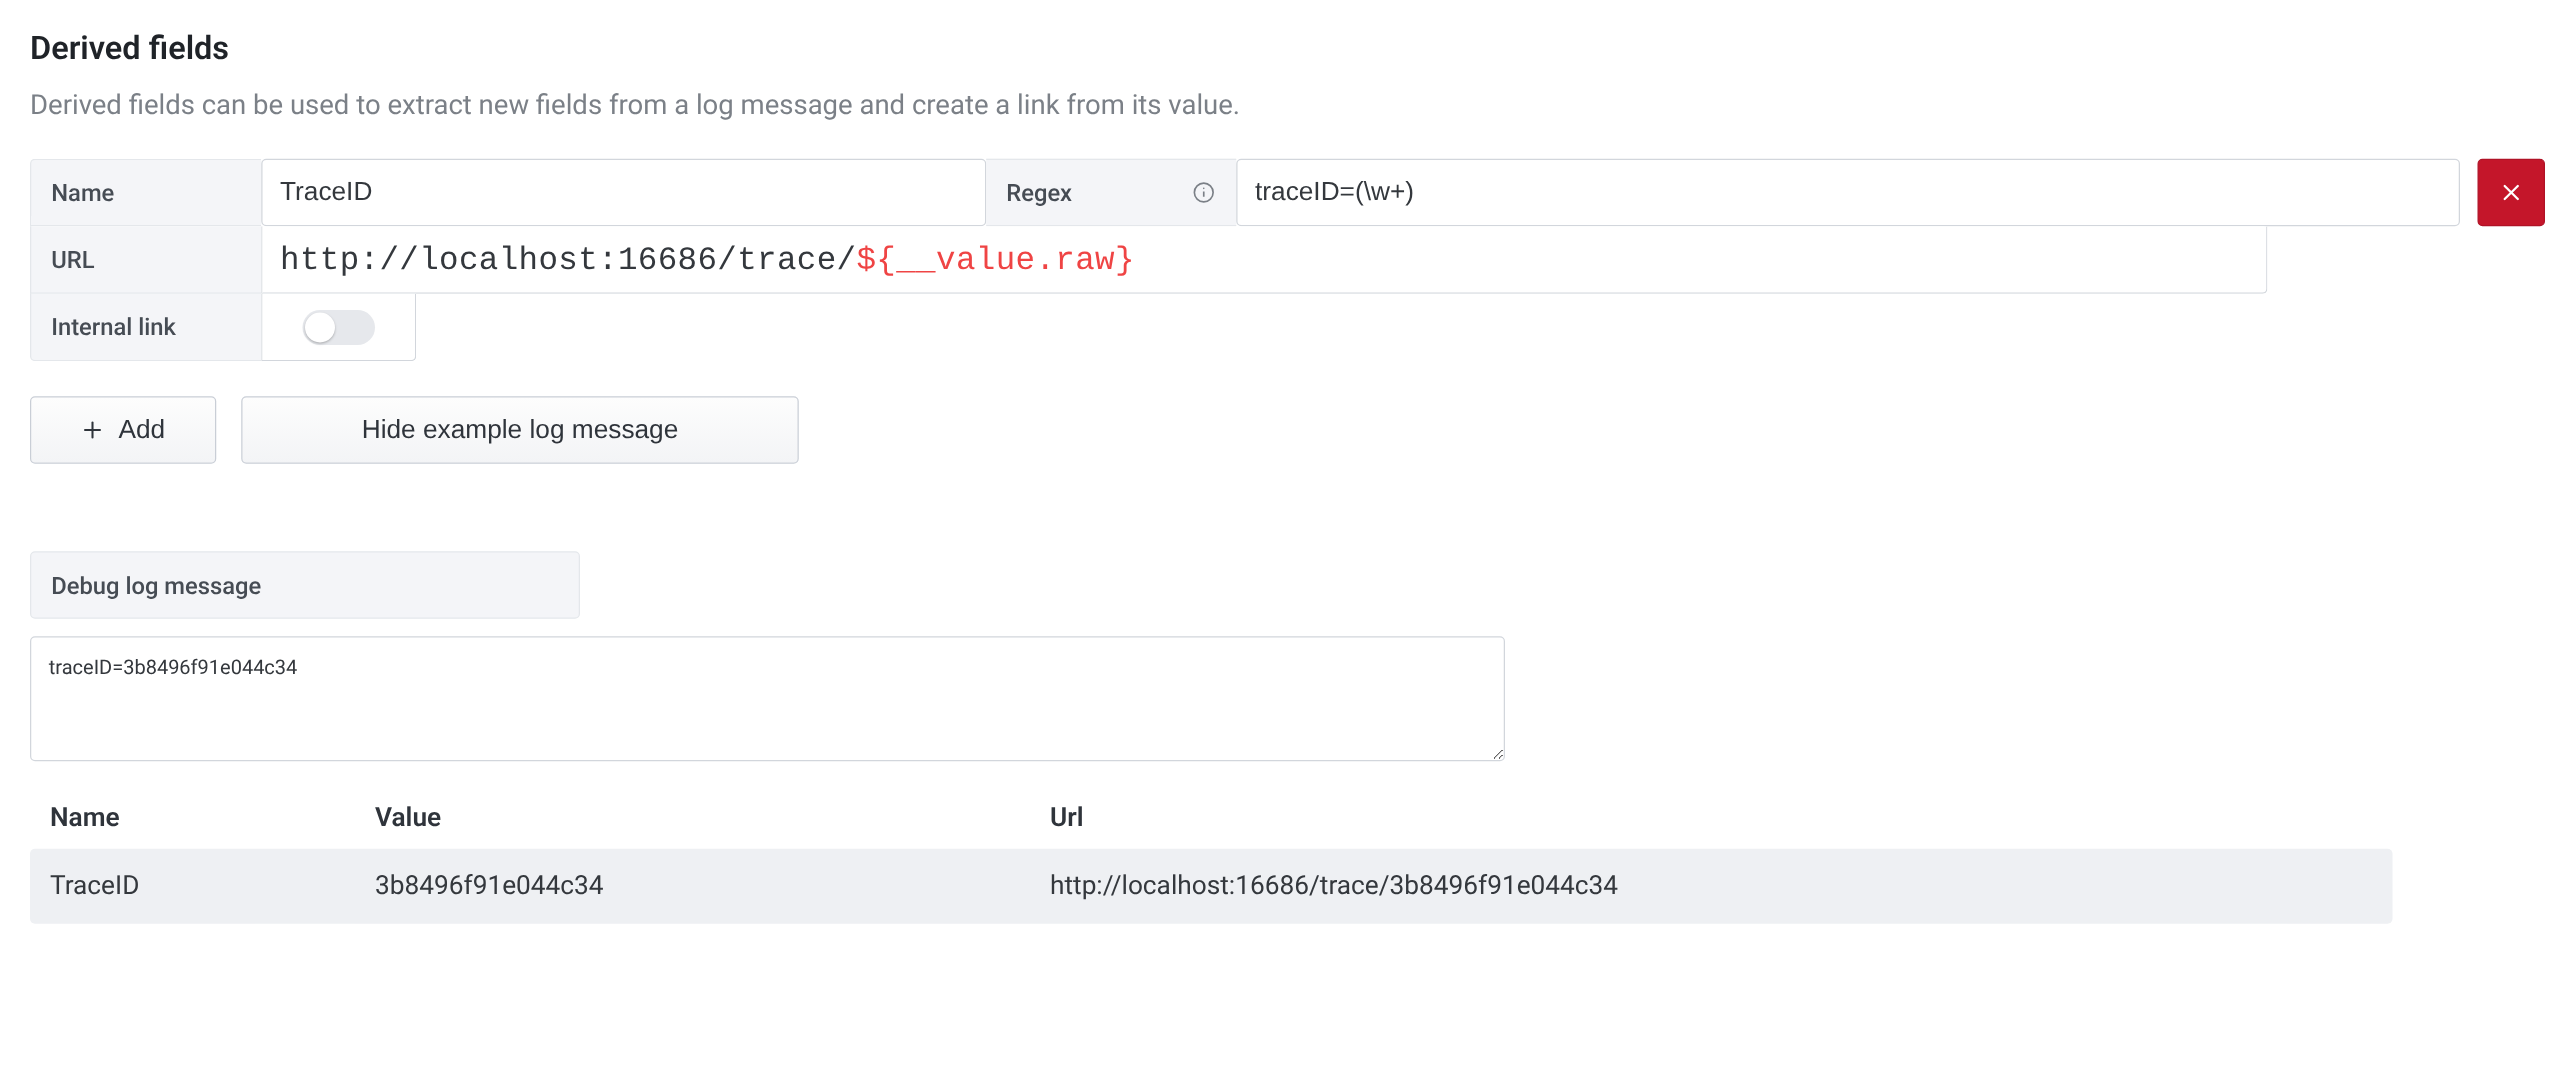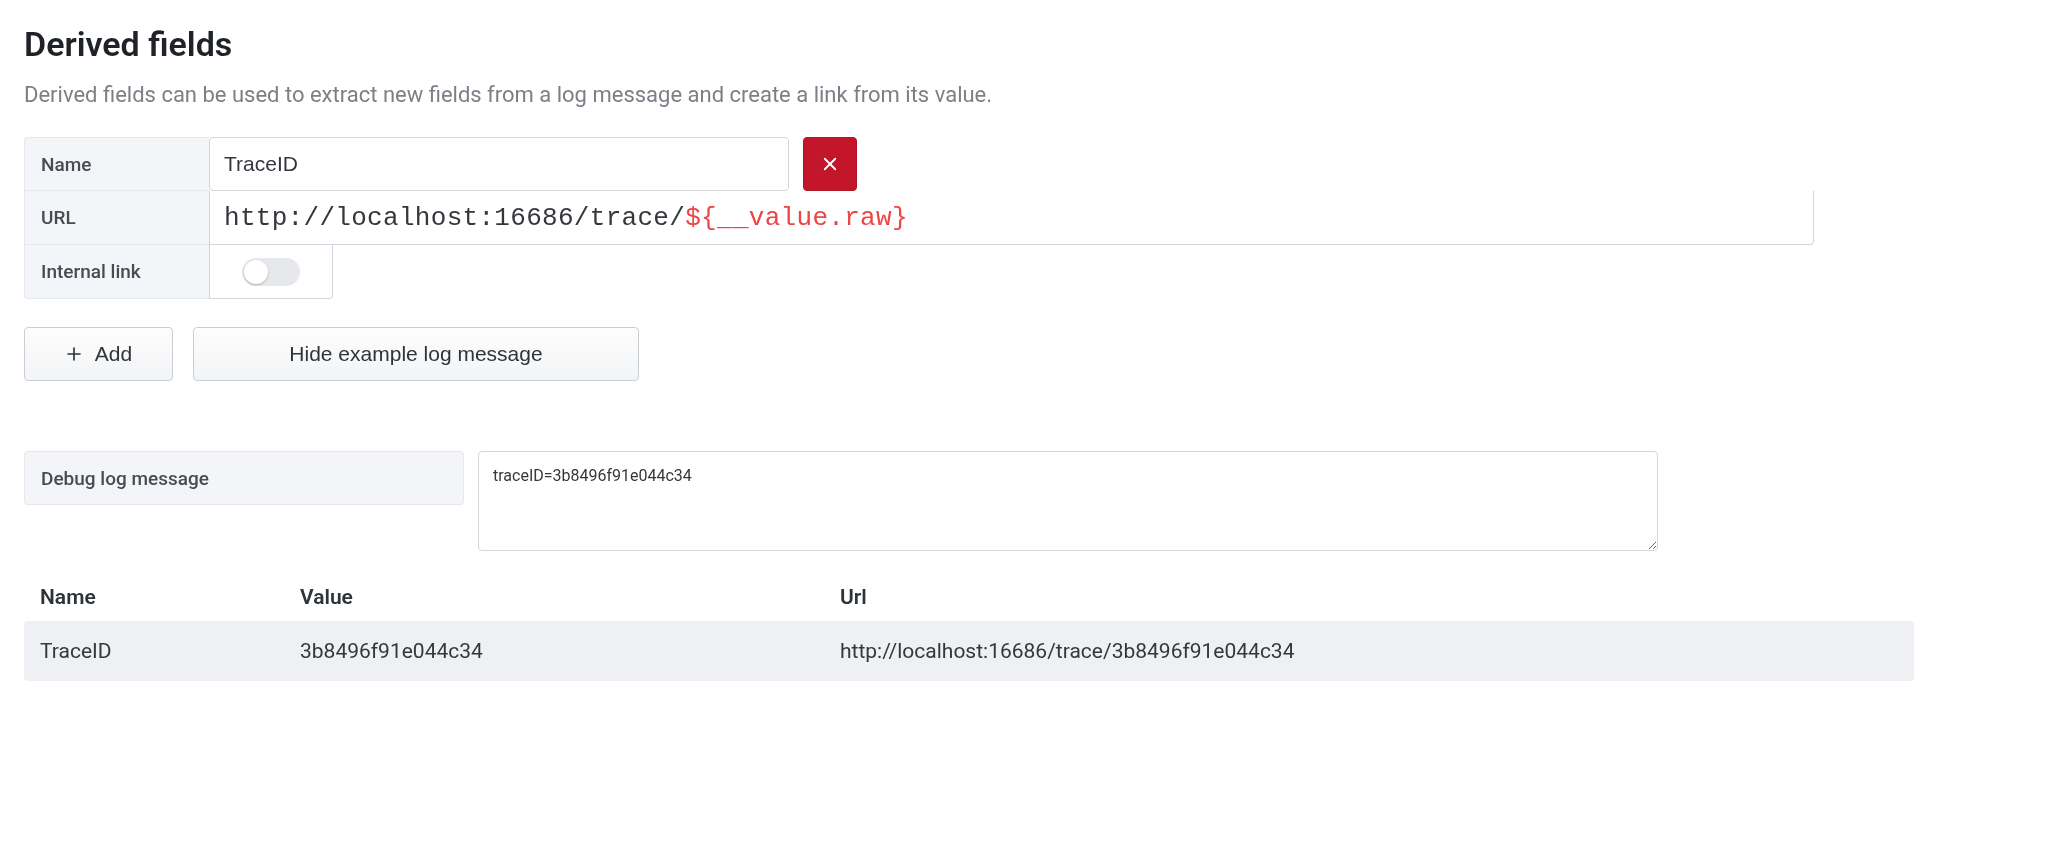--- a/index.html
+++ b/index.html
@@ -9,21 +9,21 @@
     font-family: -apple-system, BlinkMacSystemFont, "Segoe UI", Roboto, "Helvetica Neue", Arial, sans-serif;
     color: #1f2328;
     background: #fff;
     font-size: 20px;
   }
   .wrap {
     padding: 24px 24px 40px 24px;
     max-width: 2060px;
   }
   h3.section-title {
-    font-size: 34px;
+    font-size: 26px;
     font-weight: 600;
     margin: 0 0 18px 0;
     color: #1f2328;
   }
   p.section-desc {
     margin: 0 0 30px 0;
     color: #7b8087;
     font-size: 22px;
   }
   .row {
@@ -134,21 +134,21 @@
     border: 1px solid #c9ced6;
     background: linear-gradient(#fdfdfd,#f3f4f6);
     color: #2f343b;
     display: inline-flex; align-items: center; justify-content: center;
     cursor: pointer;
     gap: 12px;
   }
   .btn.add { width: 149px; }
   .btn.hide { width: 446px; }
 
-  .debug-block { display: flex; align-items: flex-start; gap: 14px; margin-top: 70px; }
+  .debug-block { display: flex; align-items: flex-start; gap: 14px; margin-top: 70px; flex-direction: column; }
   textarea.debug-ta {
     border: 1px solid #d2d6dc;
     border-radius: 4px;
     font-size: 16px;
     padding: 14px;
     color: #34383d;
     resize: both;
     width: 1180px;
     height: 100px;
     font-family: inherit;
@@ -182,20 +182,31 @@
 <body>
 
 <div class="wrap">
 
   <h3 class="section-title">Derived fields</h3>
   <p class="section-desc">Derived fields can be used to extract new fields from a log message and create a link from its value.</p>
 
   <div class="row">
     <div class="label-cell w-name">Name</div>
     <input type="text" class="text-input name-input" value="TraceID" style="">
+    <div class="label-cell w-regex">
+      <span>Regex</span>
+      <span class="info-icon">
+        <svg width="20" height="20" viewBox="0 0 24 24" fill="none" stroke="currentColor" stroke-width="1.6">
+          <circle cx="12" cy="12" r="9"></circle>
+          <line x1="12" y1="11" x2="12" y2="16"></line>
+          <circle cx="12" cy="8" r="0.8" fill="currentColor" stroke="none"></circle>
+        </svg>
+      </span>
+    </div>
+    <input type="text" class="text-input regex-input" value="traceID=(\w+)" style="">
     <div class="delete-btn">
       <span>
         <svg width="18" height="18" viewBox="0 0 24 24" fill="none" stroke="currentColor" stroke-width="2.4" stroke-linecap="round">
           <line x1="5" y1="5" x2="19" y2="19"></line>
           <line x1="19" y1="5" x2="5" y2="19"></line>
         </svg>
       </span>
     </div>
   </div>
 

